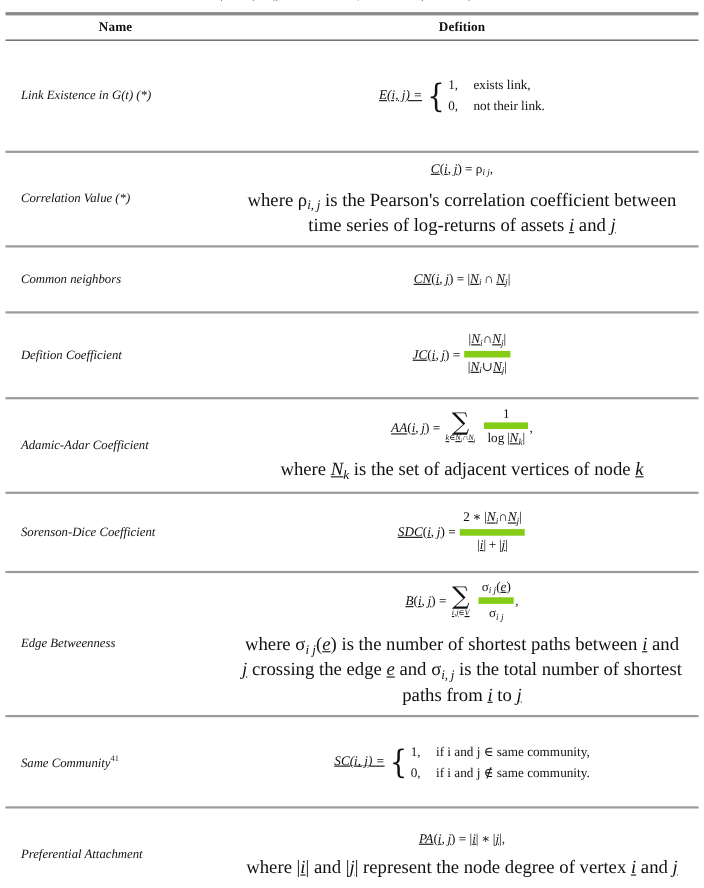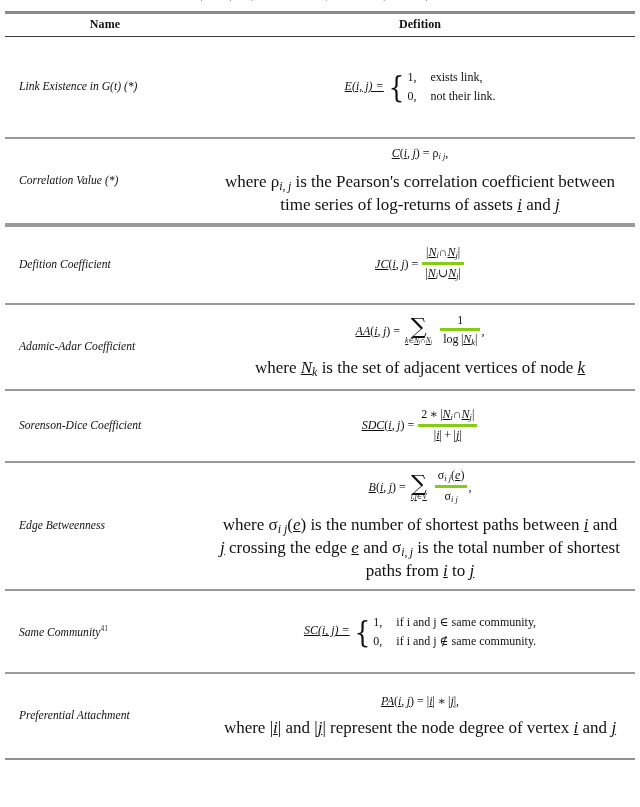--- a/index.html
+++ b/index.html
@@ -109,21 +109,21 @@
     vertical-align: middle;
     text-align: center;
     line-height: 1.18;
     margin: 0 1px;
     position: relative;
     top: -0.12em;
   }
   .frac .num { display: block; padding: 0 3px 1px 3px; }
   .frac .den {
     display: block;
-    border-top: 3px solid #84cc16;
+    border-top: 6px solid #84cc16;
     padding: 1px 3px 0 3px;
   }
 
   
   .bigsum {
     display: inline-block;
     vertical-align: middle;
     text-align: center;
     line-height: 1;
     margin: 0 4px 0 2px;
@@ -238,20 +238,29 @@
           where <span class="mu">ρ</span><span class="msub">i, j</span> is the Pearson's correlation coefficient between time series of log-returns of assets <span class="mi">i</span> and <span class="mi">j</span>
         </span>
       </td>
     </tr>
     <tr>
       <td class="rule-cell" colspan="2">
           <div class="rule-row"></div>
         </td>
     </tr>
 
+    <tr style="height:58px;">
+      <td class="name">Common neighbors</td>
+      <td class="def">
+        <span class="nowrap">
+          <span class="mi">CN</span>(<span class="mi">i</span>, <span class="mi">j</span>) =
+          |<span class="mi">N</span><span class="msub">i</span> ∩ <span class="mi">N</span><span class="msub">j</span>|
+        </span>
+      </td>
+    </tr>
     <tr>
       <td class="rule-cell" colspan="2">
           <div class="rule-row"></div>
         </td>
     </tr>
 
     <tr style="height:76px;">
       <td class="name">Defition Coefficient</td>
       <td class="def">
         <span class="nowrap">

